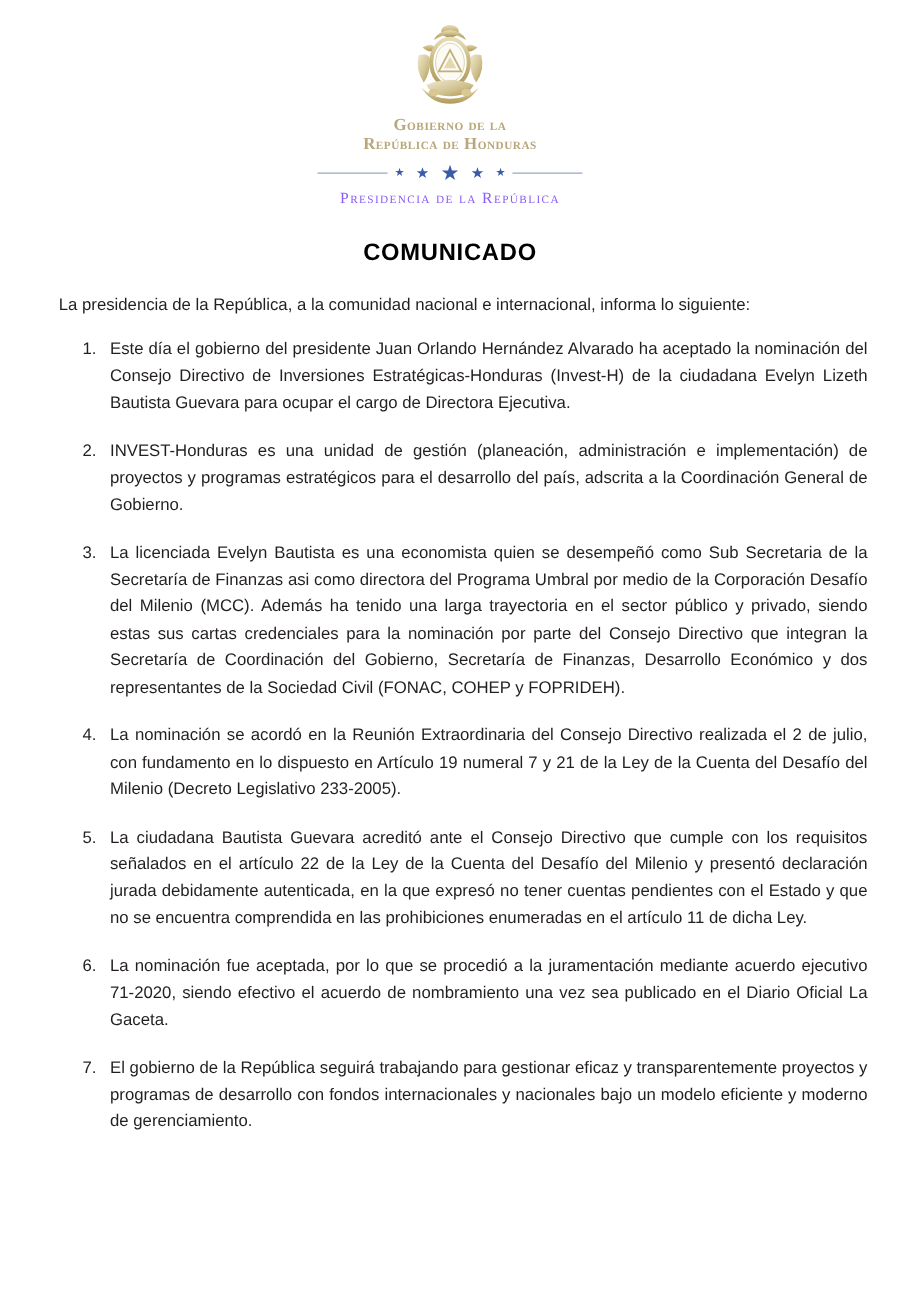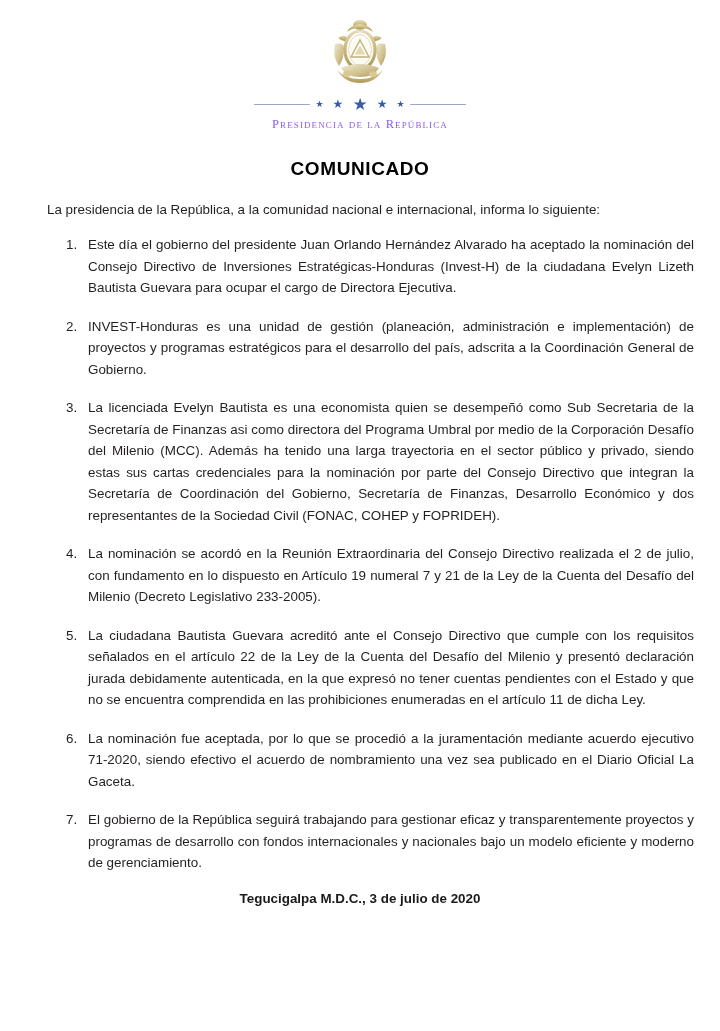--- a/index.html
+++ b/index.html
@@ -182,20 +182,24 @@
       <path d="M33 22 L42 39 L24 39 Z" fill="none" stroke="#c3b079" stroke-width="1.4"></path>
       <path d="M33 27.5 L38 36.5 L28 36.5 Z" fill="#ded0a0" opacity="0.85"></path>
 
       <path d="M14 50 q19 -8 38 0 q-5 9 -19 9 q-14 0 -19 -9 z" fill="url(#goldGrad2)"></path>
       <path d="M10 52 q9 9 23 9 q14 0 23 -9 q-8 13 -23 13 q-15 0 -23 -13 z" fill="url(#goldGrad)"></path>
       <ellipse cx="20" cy="56" rx="4" ry="3" fill="#d8c894"></ellipse>
       <ellipse cx="46" cy="56" rx="4" ry="3" fill="#d8c894"></ellipse>
     </svg>
   </div>
 
+  <div class="gov-name">
+    <span class="l1">Gobierno de la</span>
+    <span class="l2">República de Honduras</span>
+  </div>
 
   <div class="stars-row">
     <div class="stars">
       <span class="s-sm">★</span>
       <span class="s-md">★</span>
       <span class="s-lg">★</span>
       <span class="s-md">★</span>
       <span class="s-sm">★</span>
     </div>
   </div>
@@ -233,14 +237,13 @@
     <li>
       <span class="num">6.</span>
       <span>La nominación fue aceptada, por lo que se procedió a la juramentación mediante acuerdo ejecutivo 71-2020, siendo efectivo el acuerdo de nombramiento una vez sea publicado en el Diario Oficial La Gaceta.</span>
     </li>
     <li>
       <span class="num">7.</span>
       <span>El gobierno de la República seguirá trabajando para gestionar eficaz y transparentemente proyectos y programas de desarrollo con fondos internacionales y nacionales bajo un modelo eficiente y moderno de gerenciamiento.</span>
     </li>
   </ol>
 
-  <div class="footer-line">Tegucigalpa M.D.C., 3 de julio de 2020</div>
 </div>
 
 </body></html>

